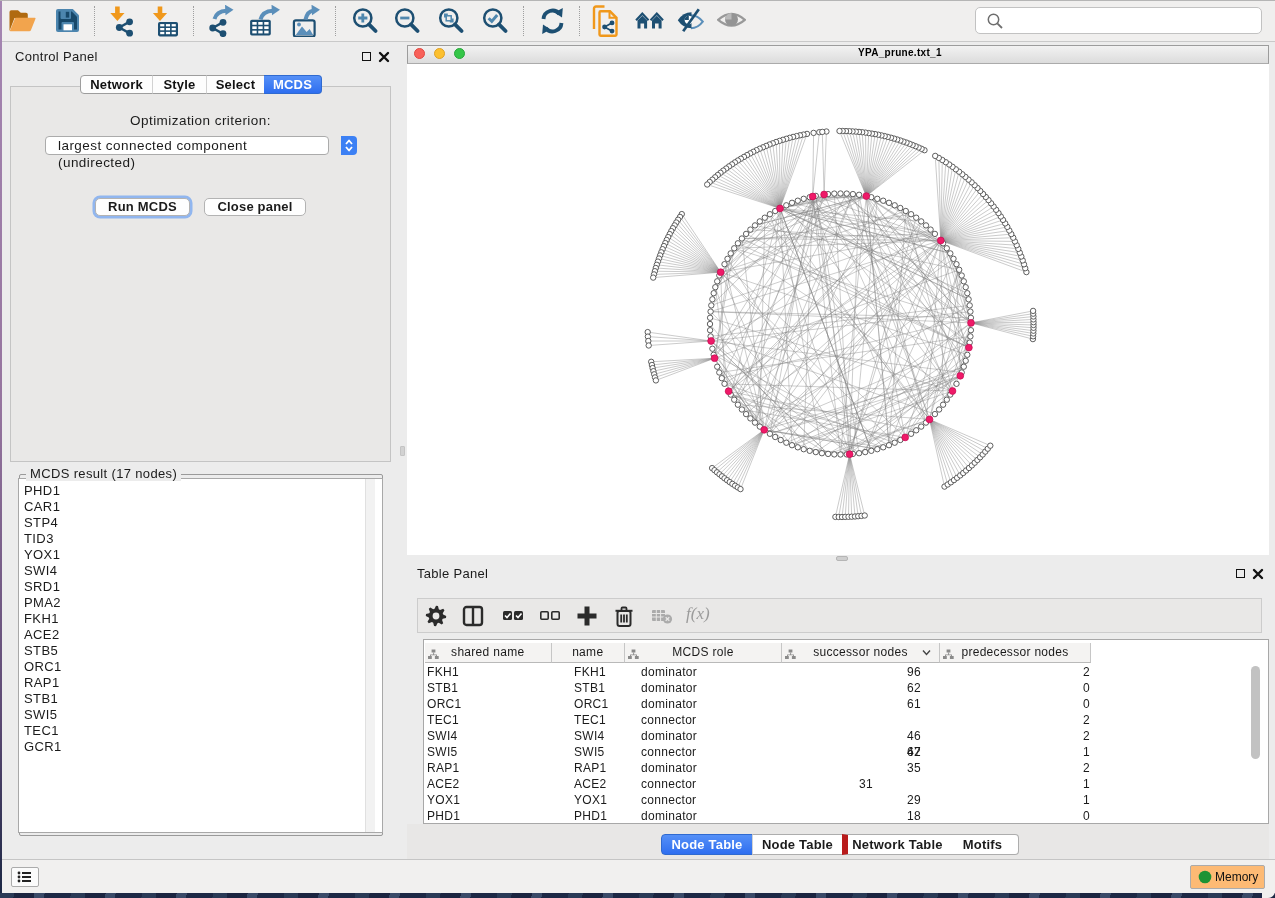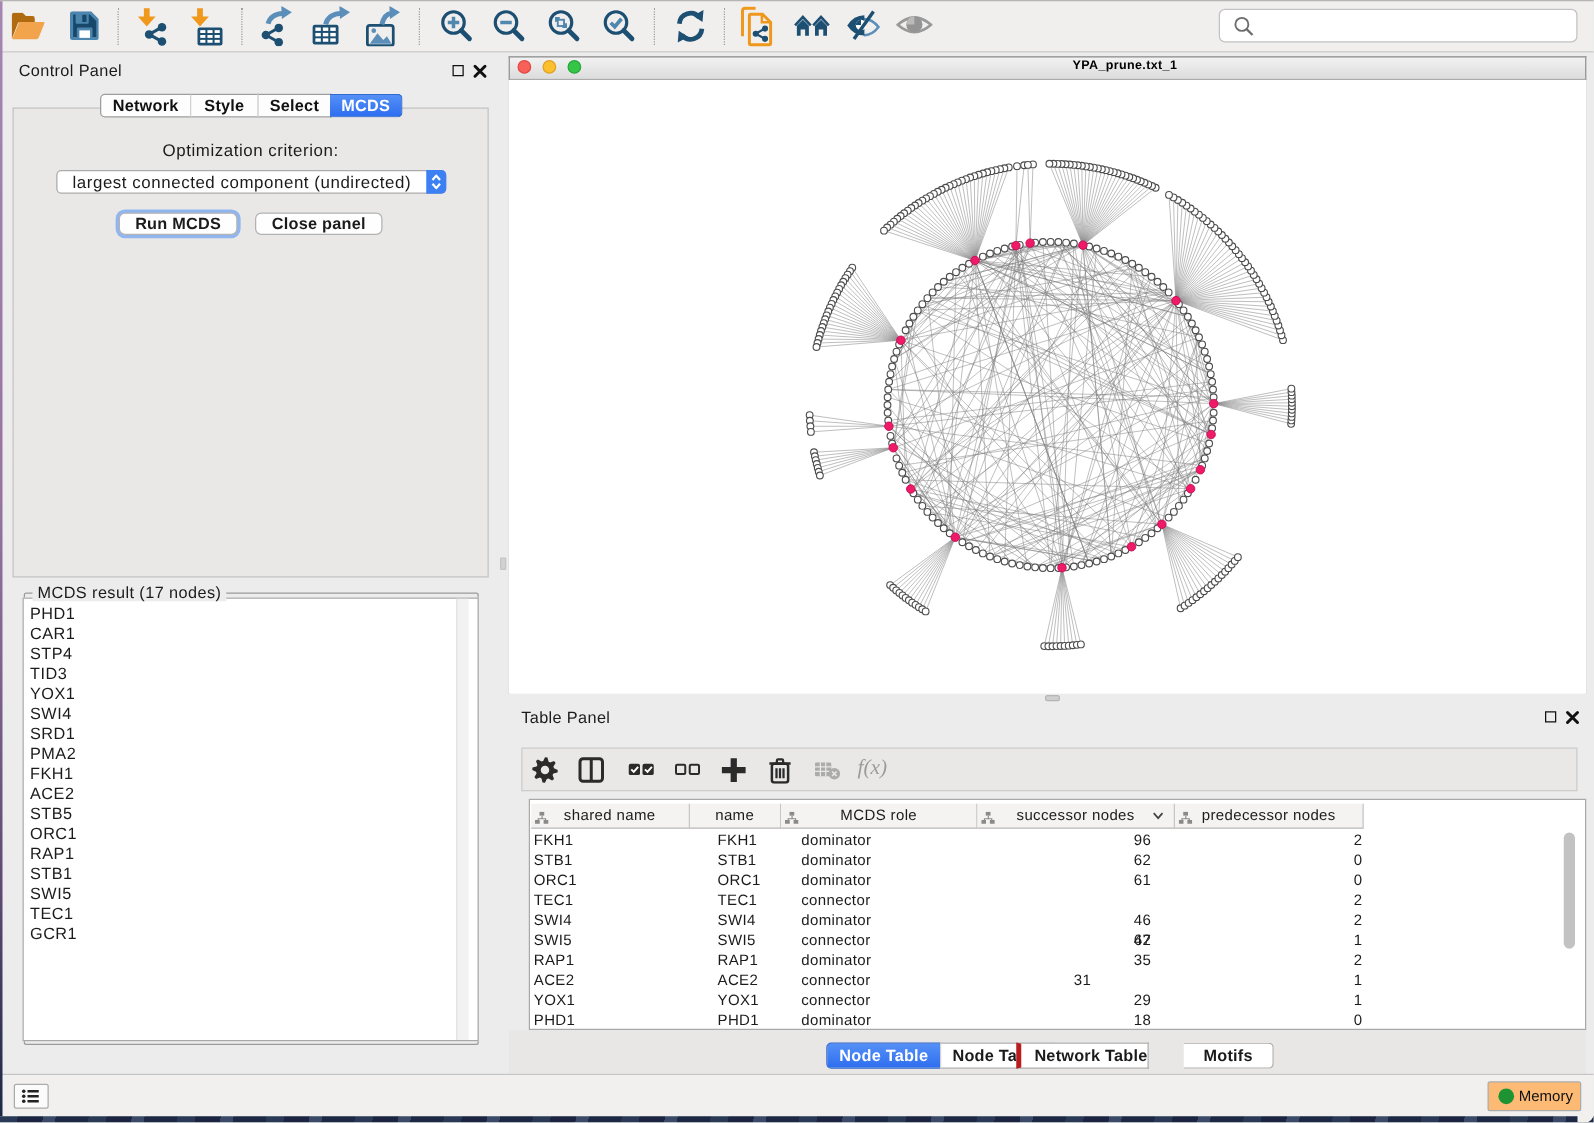--- a/index.html
+++ b/index.html
@@ -11,23 +11,23 @@
 .tbsep { position:absolute; top:6px; height:30px; border-left:1px dotted #9f9f9f; }
 #searchbox { position:absolute; left:975px; top:7px; width:287px; height:27px; background:#fff; border:1px solid #c2c2c2; border-radius:5px; }
 
 #cpTitle { left:15px; top:49px; font-size:13px; letter-spacing:0.3px; }
 .winbtn { position:absolute; }
 #cpTabs { left:80px; top:75px; height:19px; font-size:13px; }
 .tab { position:absolute; top:0; height:19px; background:#fdfdfd; border:1px solid #9d9d9d; text-align:center; line-height:18px; color:#111; font-weight:bold; letter-spacing:0.2px; }
 .tab.sel { background:linear-gradient(#5590f7,#2e6ef0); color:#fff; border-color:#2f6ad0; }
 #cpBody { left:10px; top:86px; width:381px; height:376px; background:#e9e8e7; border:1px solid #c4c4c4; }
 #optLabel { left:0px; top:113px; width:401px; text-align:center; font-size:13.5px; letter-spacing:0.45px; }
-#dropdown { left:45px; top:136px; width:312px; height:19px; background:#fff; border:1px solid #ababab; border-radius:4px; font-size:13.5px; letter-spacing:0.45px; line-height:17px; padding-left:12px; }
+#dropdown { left:45px; top:136px; width:284px; height:19px; background:#fff; border:1px solid #ababab; border-radius:4px; font-size:13.5px; letter-spacing:0.45px; line-height:17px; padding-left:12px; }
 #dropbtn { left:341px; top:136px; width:16px; height:19px; background:#3c80f4; border-radius:0 4px 4px 0; }
-.btn { position:absolute; height:18px; background:#fefefe; border:1px solid #b3b3b3; border-radius:5px; font-size:13px; text-align:center; line-height:16px; font-weight:bold; letter-spacing:0.2px; }
+.btn { position:absolute; height:18px; background:#fefefe; border:1px solid #b3b3b3; border-radius:5px; font-size:13px; text-align:center; line-height:16px; font-weight:bold; letter-spacing:0.2px;margin-top:28px; }
 #runbtn { left:95px; top:170px; width:95px; box-shadow:0 0 0 2.5px rgba(115,165,242,.75); }
 #closebtn { left:204px; top:170px; width:102px; }
 #fieldset { left:19px; top:474px; width:364px; height:362px; border:1px solid #9a9a9a; border-radius:2px; }
 #legend { left:26px; top:466px; font-size:13px; letter-spacing:0.35px; background:#ececec; padding:0 4px; z-index:5; }
 #listbox { left:18px; top:478px; width:365px; height:355px; background:#fff; border:1px solid #a8a8a8; font-size:13px; letter-spacing:0.4px; line-height:16px; padding:4px 0 0 5px; }
 #listsb { left:365px; top:479px; width:10px; height:353px; background:#f2f2f2; border-left:1px solid #e0e0e0; }
 
 #netwin { left:407px; top:45px; width:862px; height:510px; background:#fff; border:1px solid #9c9c9c; border-bottom:none; }
 #nettitle { left:407px; top:45px; width:862px; height:19px; background:linear-gradient(#f2f2f2,#dcdcdc); border:1px solid #9c9c9c; border-bottom:1px solid #ababab; }
 .tl { position:absolute; top:48px; width:11px; height:11px; border-radius:50%; }
@@ -1111,21 +1111,21 @@
 <div class="trow" style="left:990px; top:792px; width:100px; text-align:right;">1</div>
 <div class="trow" style="left:427px; top:808px; width:120px;">PHD1</div>
 <div class="trow" style="left:574px; top:808px; width:70px;">PHD1</div>
 <div class="trow" style="left:641px; top:808px; width:100px;">dominator</div>
 <div class="trow" style="left:821px; top:808px; width:100px; text-align:right;">18</div>
 <div class="trow" style="left:990px; top:808px; width:100px; text-align:right;">0</div>
 <div id="vscroll" class="abs"></div>
 <div id="btabs" class="abs"></div>
 <div class="btab sel" style="left:661px; width:92px; border-radius:4px 0 0 4px;">Node Table</div>
 <div class="btab" style="left:752px; width:91px; border-left:1px solid #d2d2d2;">Node Table</div>
-<div class="btab" style="left:813px; width:106px; border-left:4px solid #b91c1c;text-align:right;">Network Table</div>
+<div class="btab" style="left:842px; width:106px; border-left:6px solid #b91c1c;">Network Table</div>
 <div class="btab" style="left:947px; width:72px; border-left:none; border-radius:0 4px 4px 0;">Motifs</div>
 
 <div id="statusbar" class="abs"></div>
 <div id="hambtn" class="abs"><svg width="26" height="18" viewBox="0 0 26 18">
       <circle cx="7" cy="5" r="1.4" fill="#222"></circle>
       <circle cx="7" cy="9" r="1.4" fill="#222"></circle>
       <circle cx="7" cy="13" r="1.4" fill="#222"></circle>
       <rect x="10" y="4" width="9" height="2" fill="#222"></rect>
       <rect x="10" y="8" width="9" height="2" fill="#222"></rect>
       <rect x="10" y="12" width="9" height="2" fill="#222"></rect>

